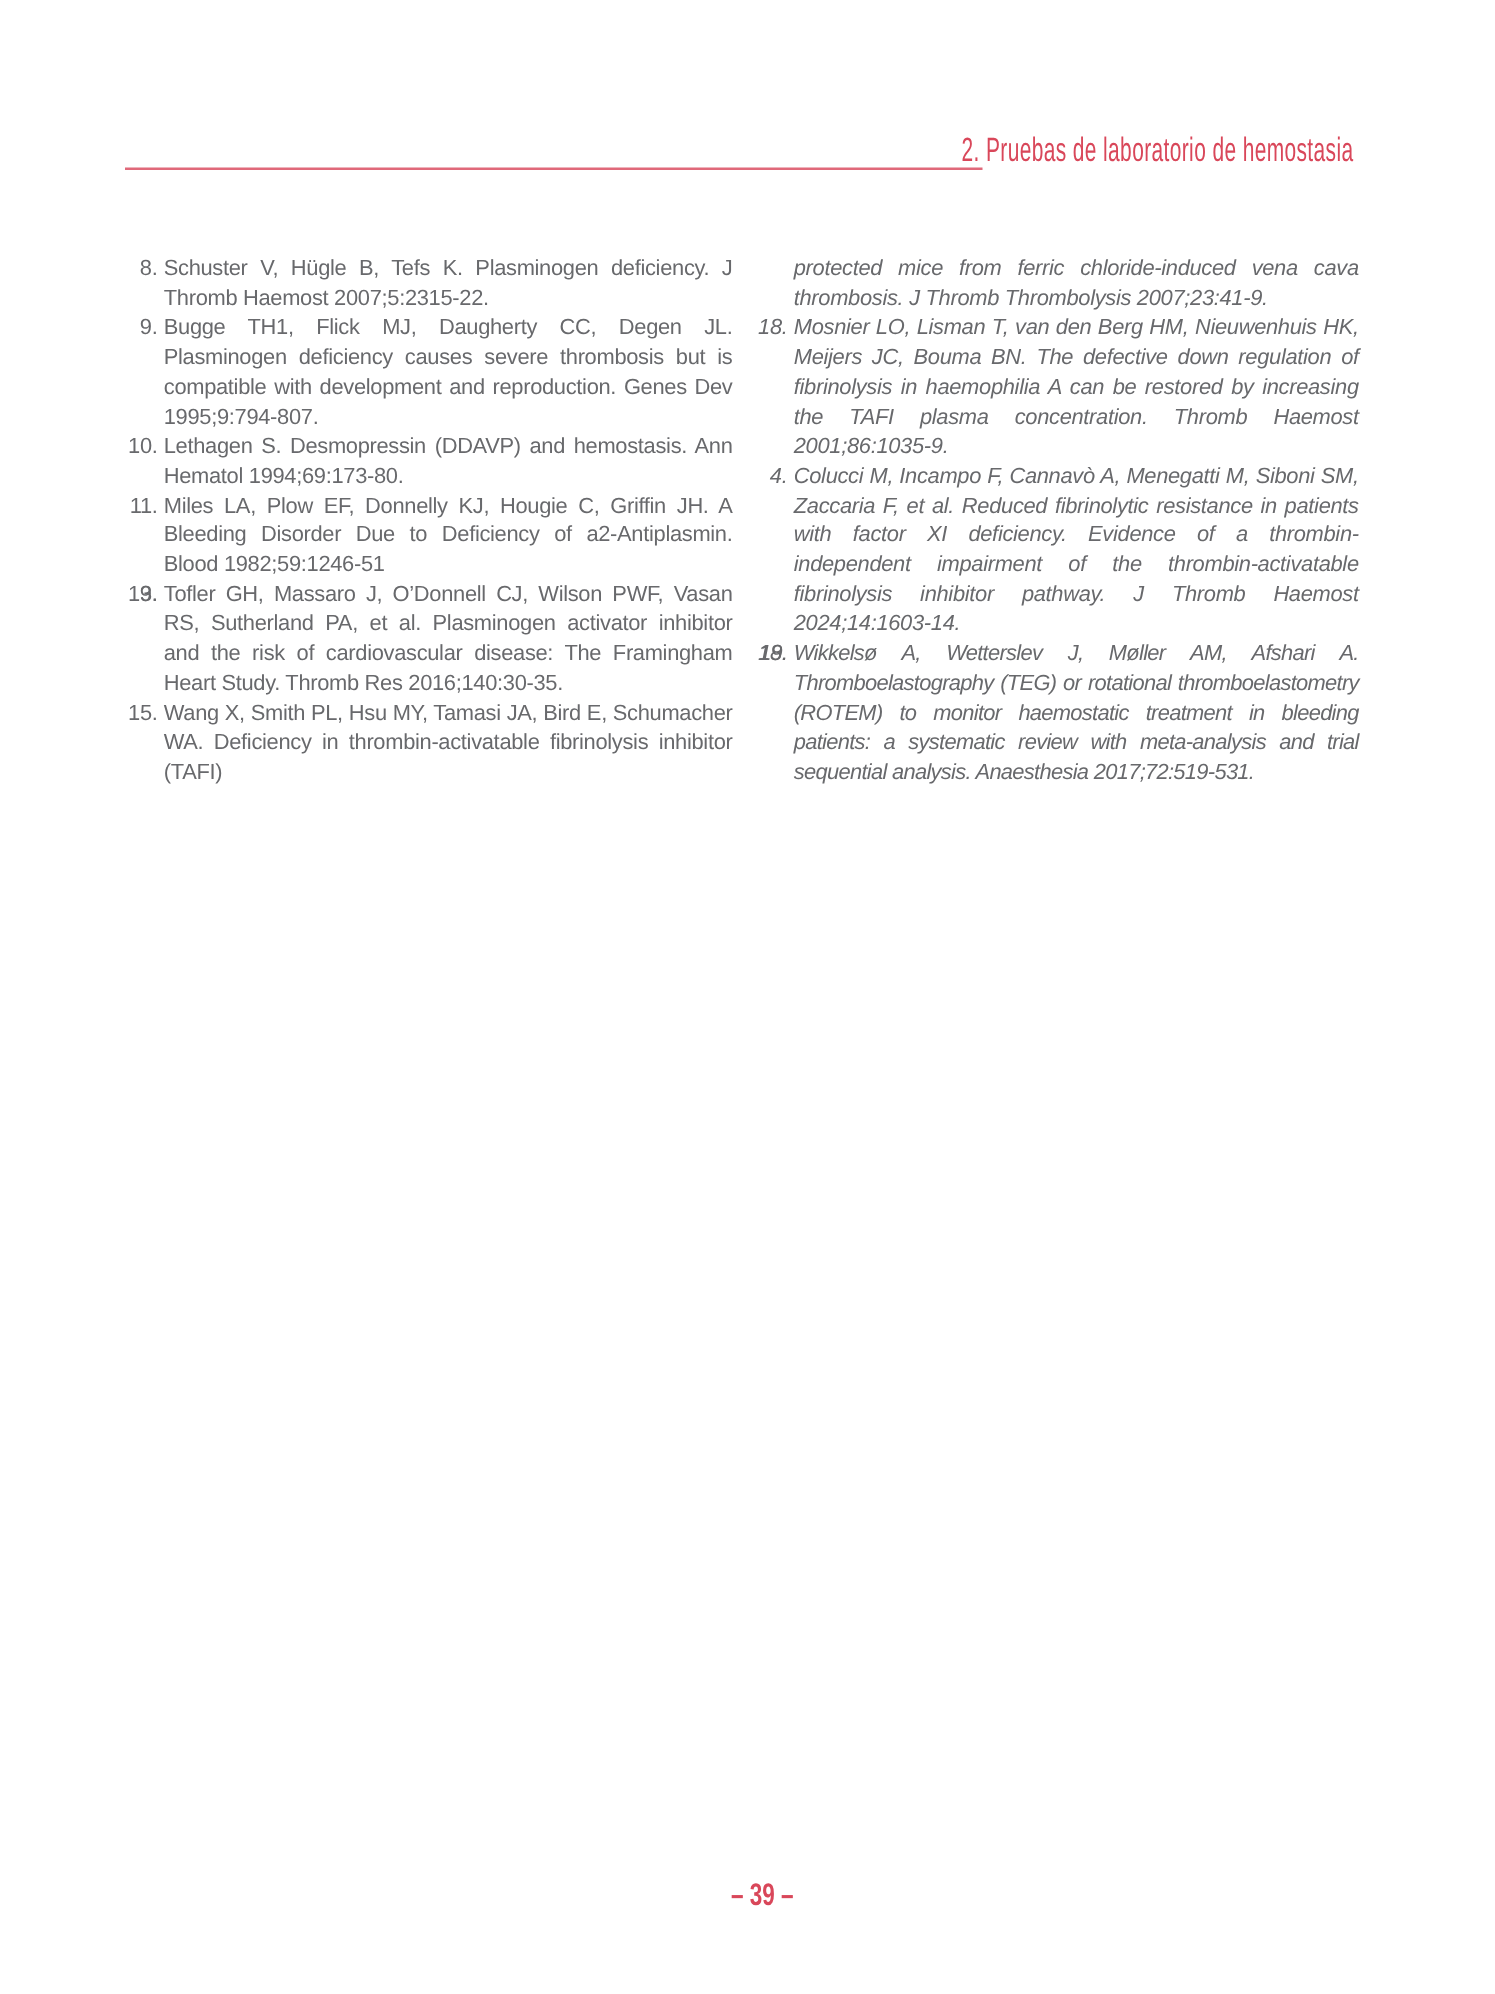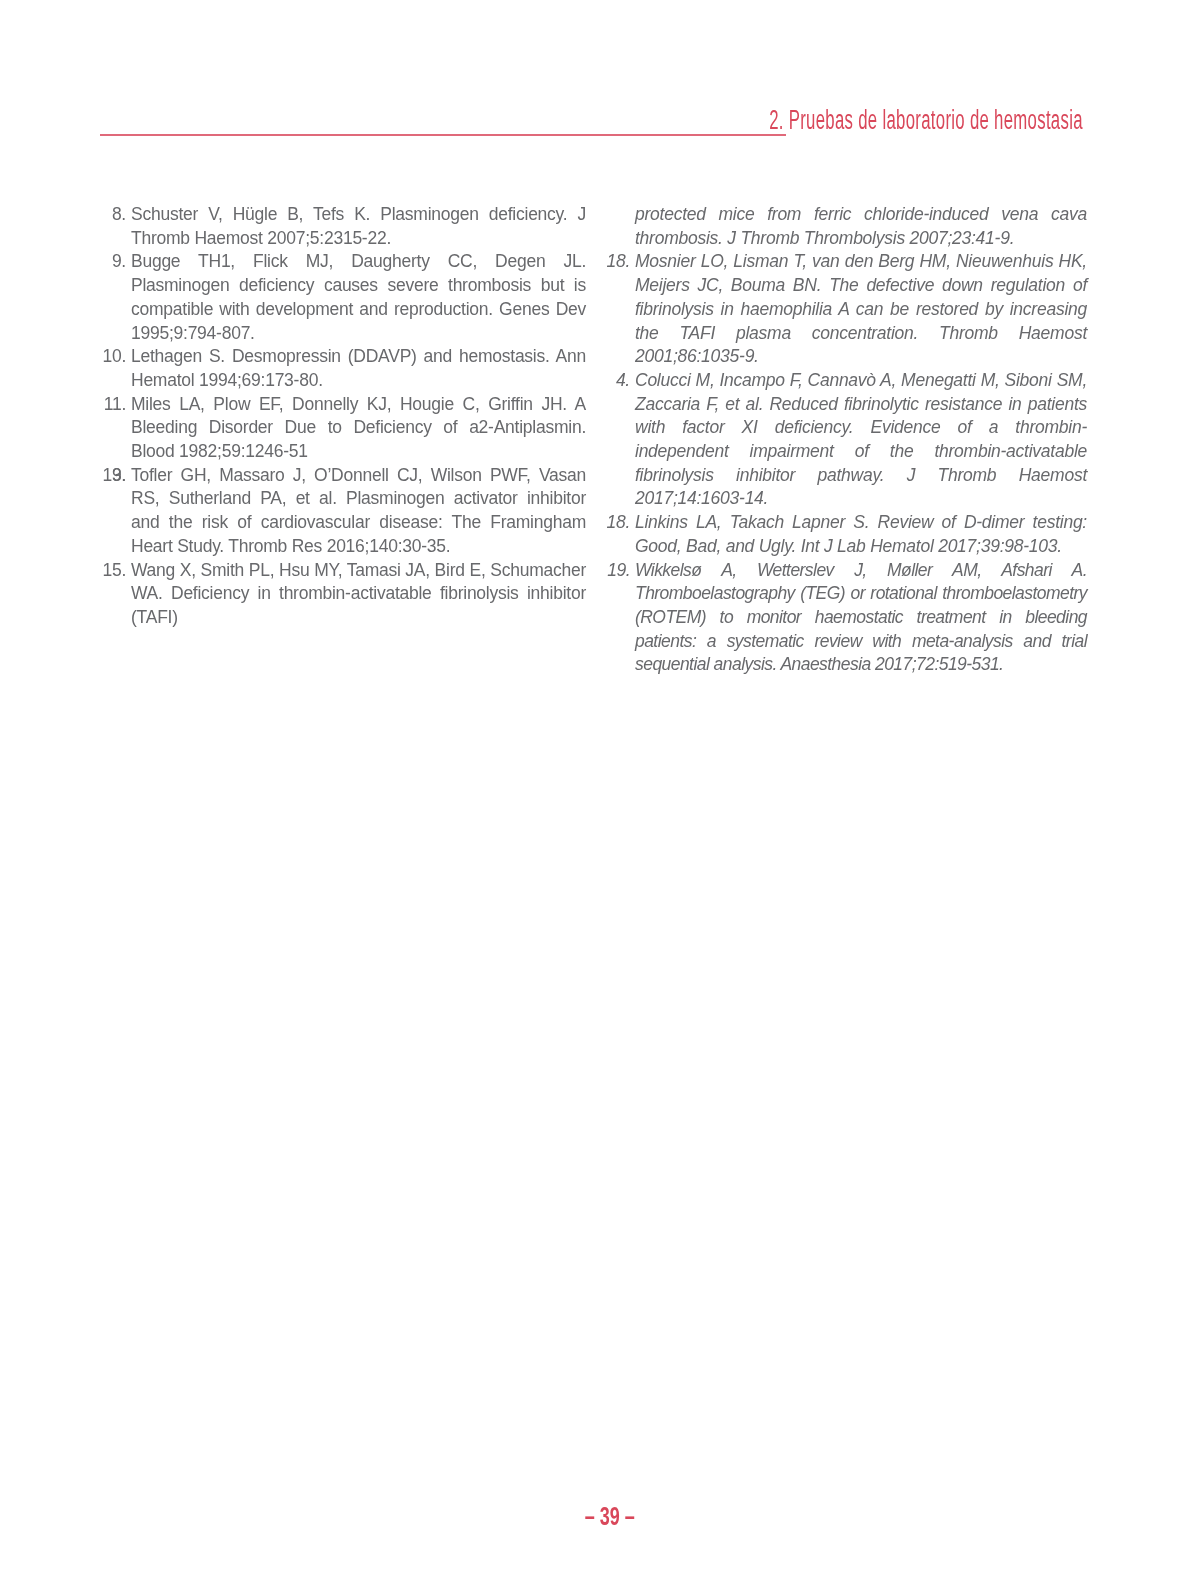--- a/index.html
+++ b/index.html
@@ -127,25 +127,24 @@
     <div class="ref">
       <span class="num"></span>
       <span>protected mice from ferric chloride-induced vena cava thrombosis. J Thromb Thrombolysis 2007;23:41-9.</span>
     </div>
     <div class="ref">
       <span class="num">18.</span>
       <span>Mosnier LO, Lisman T, van den Berg HM, Nieuwenhuis HK, Meijers JC, Bouma BN. The defective down regulation of fibrinolysis in haemophilia A can be restored by increasing the TAFI plasma concentration. Thromb Haemost 2001;86:1035-9.</span>
     </div>
     <div class="ref">
       <span class="num">4.</span>
-      <span>Colucci M, Incampo F, Cannavò A, Menegatti M, Siboni SM, Zaccaria F, et al. Reduced fibrinolytic resistance in patients with factor XI deficiency. Evidence of a thrombin-independent impairment of the thrombin-activatable fibrinolysis inhibitor pathway. J Thromb Haemost 2017;14:1603-14.</span>
+      <span>Colucci M, Incampo F, Cannavò A, Menegatti M, Siboni SM, Zaccaria F, et al. Reduced fibrinolytic resistance in patients with factor XI deficiency. Evidence of a thrombin-independent impairment of the thrombin-activatable fibrinolysis inhibitor pathway. J Thromb Haemost 2024;14:1603-14.</span>
     </div>
     <div class="ref">
       <span class="num">18.</span>
-      <span>Linkins LA, Takach Lapner S. Review of D-dimer testing: Good, Bad, and Ugly. Int J Lab Hematol 2017;39:98-103.</span>
     </div>
     <div class="ref condensed">
       <span class="num">19.</span>
       <span>Wikkelsø A, Wetterslev J, Møller AM, Afshari A. Thromboelastography (TEG) or rotational thromboelastometry (ROTEM) to monitor haemostatic treatment in bleeding patients: a systematic review with meta-analysis and trial sequential analysis. Anaesthesia 2017;72:519-531.</span>
     </div>
   </div>
 
   <div class="page-number-wrap">
     <span class="page-number">– 39 –</span>
   </div>

